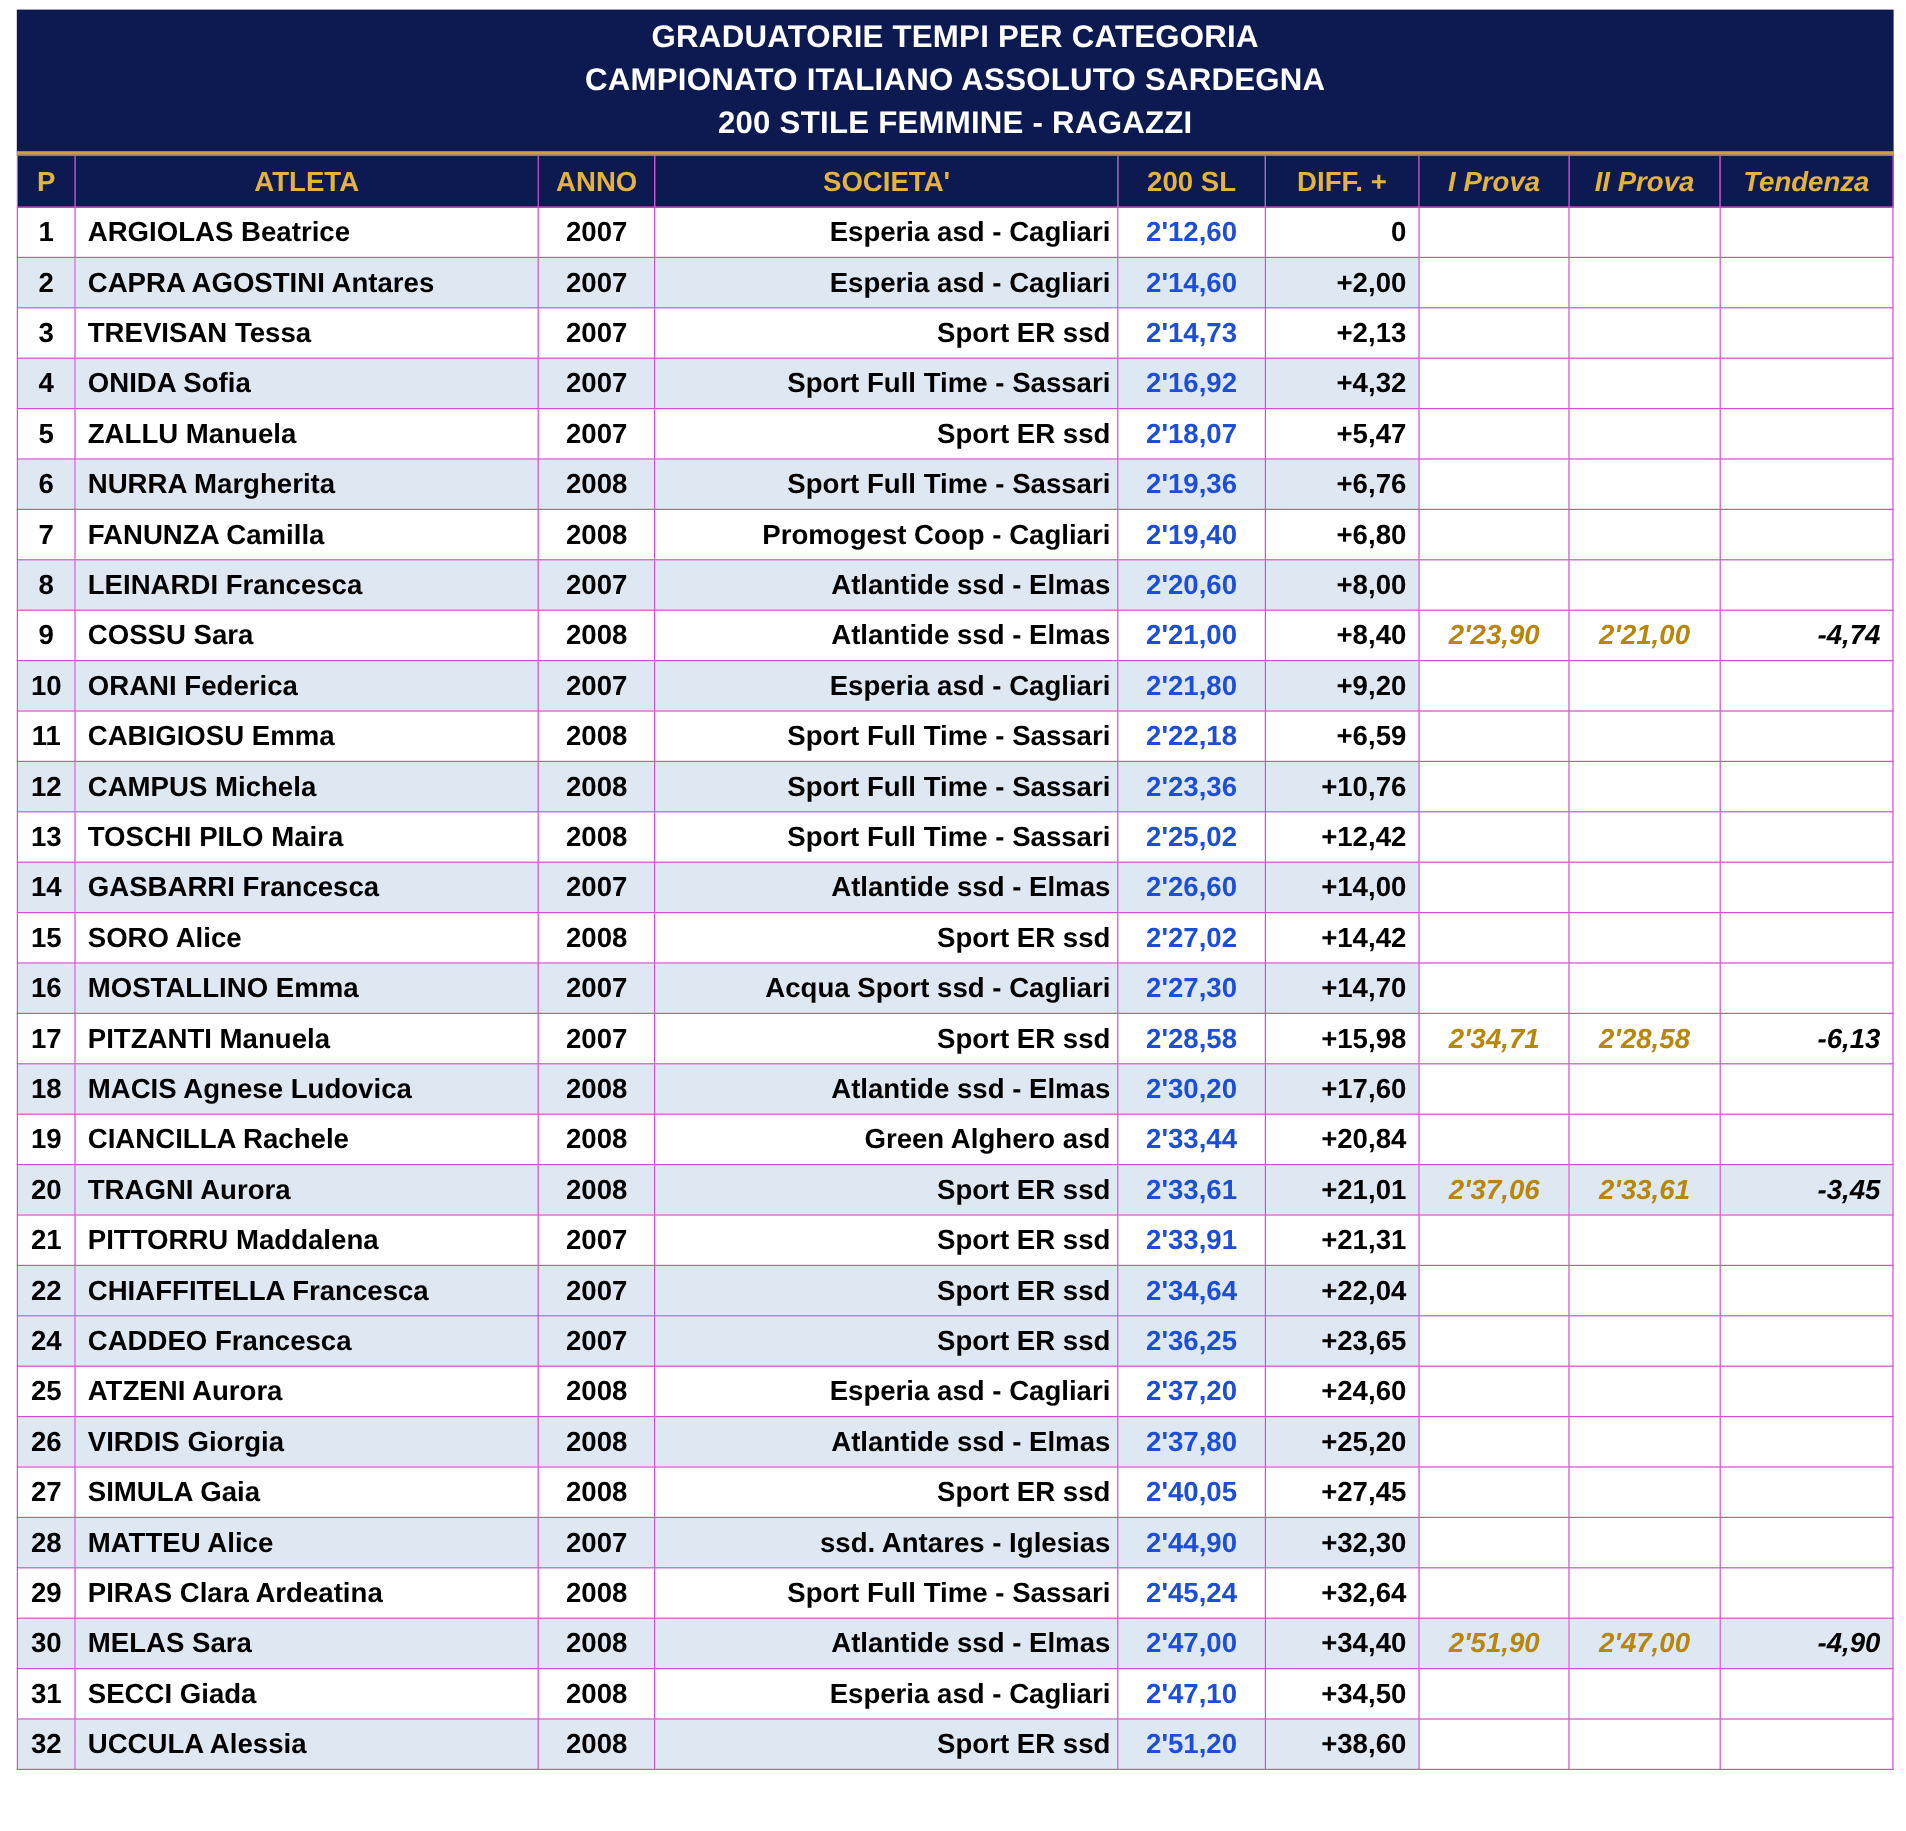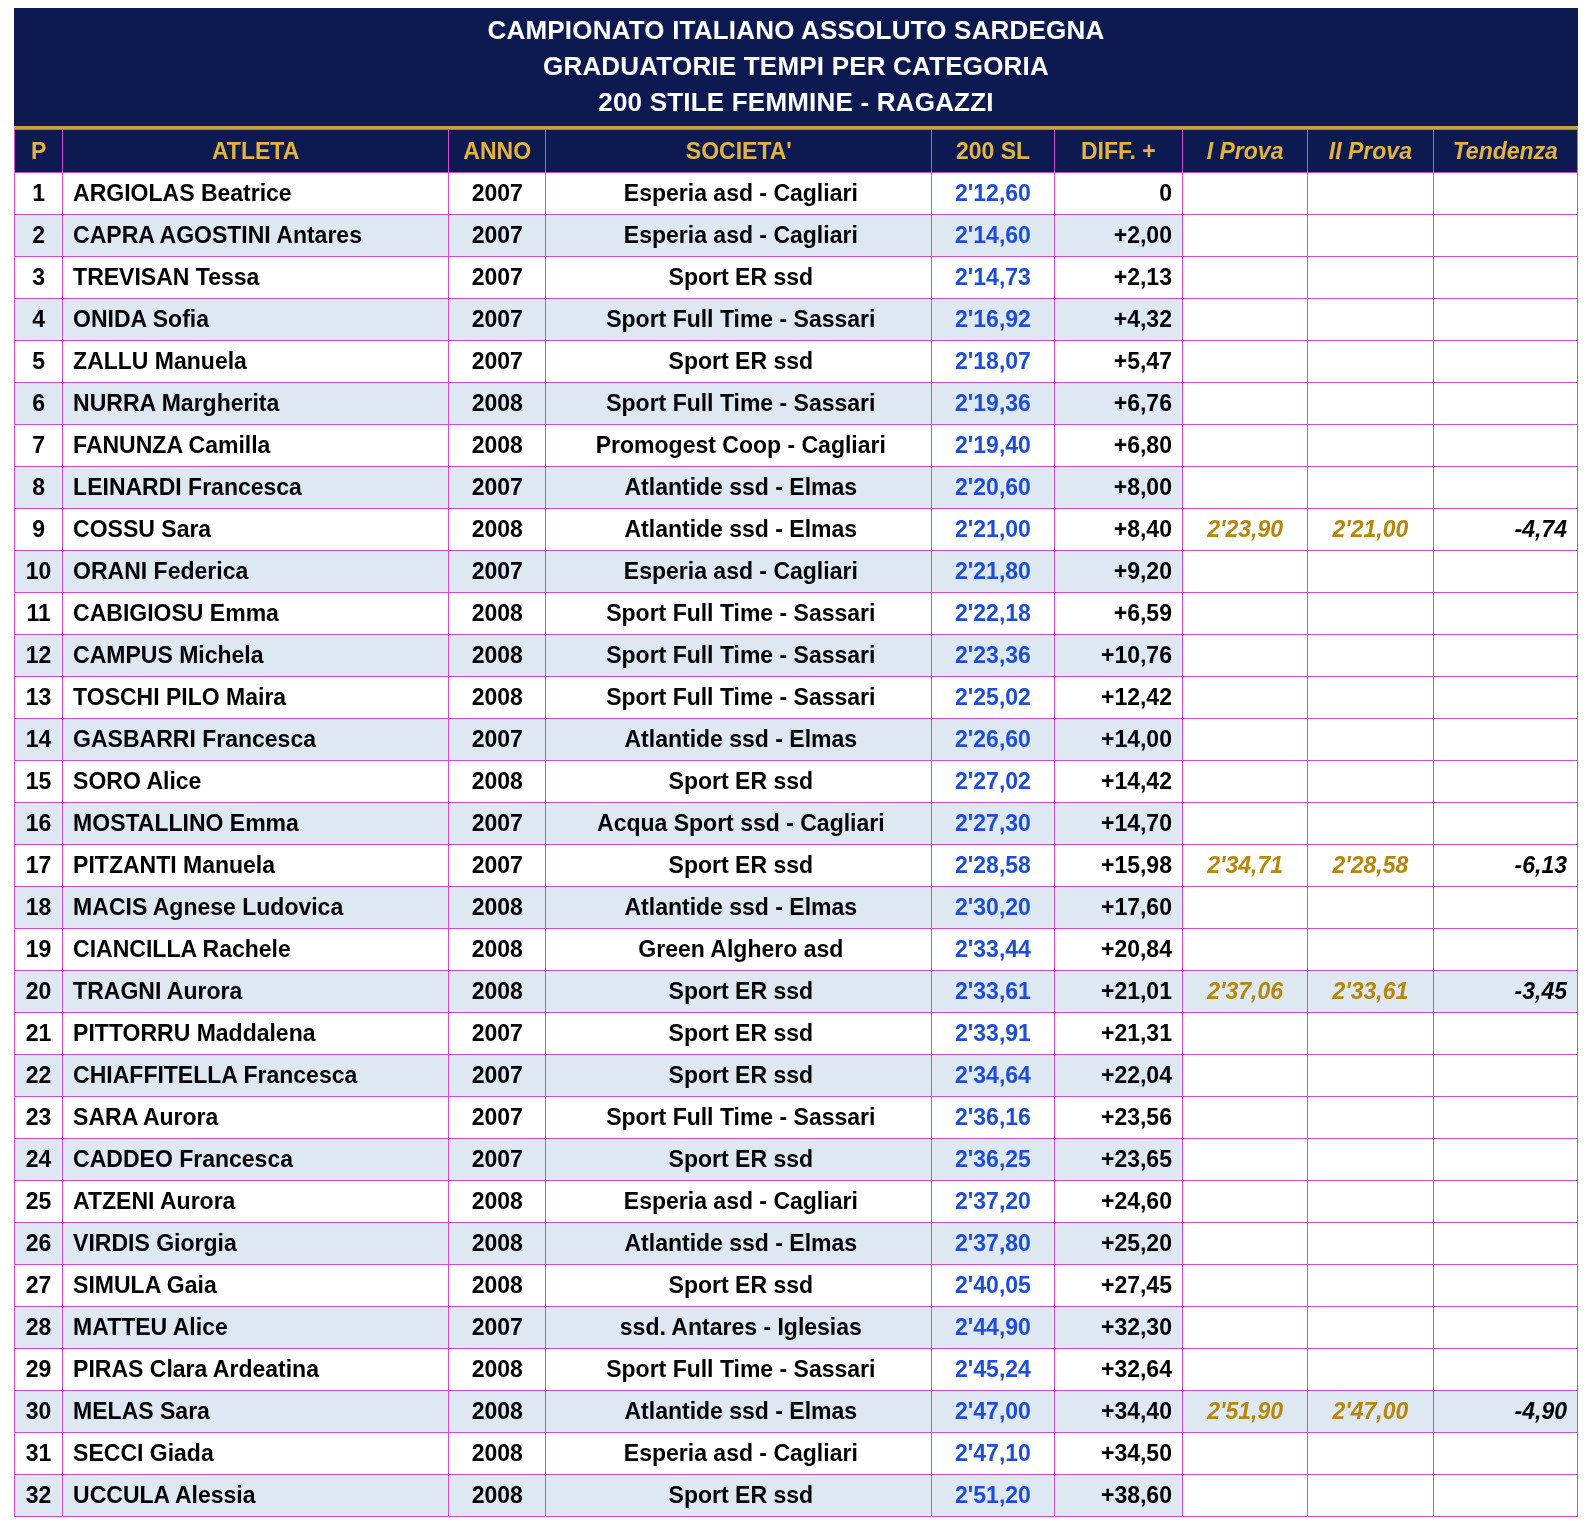--- a/index.html
+++ b/index.html
@@ -67,35 +67,35 @@
     background: #ffffff;
     padding: 0 6px;
     white-space: nowrap;
     overflow: hidden;
   }
   tbody tr.alt td { background: #dde8f3; }
 
   td.pos   { text-align: center; }
   td.name  { text-align: left; padding-left: 10px; }
   td.anno  { text-align: center; }
-  td.soc   { text-align: center; padding-left: 10px; }
+  td.soc   { text-align: right; padding-left: 10px; }
   td.tempo { text-align: center; color: #1d4ed8; }
   td.diff  { text-align: right; padding-right: 10px; }
   td.prova { text-align: center; color: #b8860b; font-style: italic; }
   td.tend  { text-align: right; padding-right: 10px; font-style: italic; }
   td.empty { background: #ffffff !important; }
 </style>
 </head>
 <body>
 
 <div class="sheet">
 
   <div class="title-block">
+    <div>GRADUATORIE TEMPI PER CATEGORIA</div>
     <div>CAMPIONATO ITALIANO ASSOLUTO SARDEGNA</div>
-    <div>GRADUATORIE TEMPI PER CATEGORIA</div>
     <div>200 STILE FEMMINE - RAGAZZI</div>
   </div>
 
   <table>
     <colgroup>
       <col class="c-p">
         <col class="c-atleta">
         <col class="c-anno">
         <col class="c-soc">
       <col class="c-tempo">
@@ -353,31 +353,20 @@
           <td class="pos">22</td>
           <td class="name">CHIAFFITELLA Francesca</td>
           <td class="anno">2007</td>
           <td class="soc">Sport ER ssd</td>
           <td class="tempo">2'34,64</td>
           <td class="diff">+22,04</td>
           <td class="prova empty"></td>
           <td class="prova empty"></td>
           <td class="tend empty"></td>
         </tr>
-        <tr>
-          <td class="pos">23</td>
-          <td class="name">SARA Aurora</td>
-          <td class="anno">2007</td>
-          <td class="soc">Sport Full Time - Sassari</td>
-          <td class="tempo">2'36,16</td>
-          <td class="diff">+23,56</td>
-          <td class="prova empty"></td>
-          <td class="prova empty"></td>
-          <td class="tend empty"></td>
-        </tr>
         <tr class="alt">
           <td class="pos">24</td>
           <td class="name">CADDEO Francesca</td>
           <td class="anno">2007</td>
           <td class="soc">Sport ER ssd</td>
           <td class="tempo">2'36,25</td>
           <td class="diff">+23,65</td>
           <td class="prova empty"></td>
           <td class="prova empty"></td>
           <td class="tend empty"></td>

